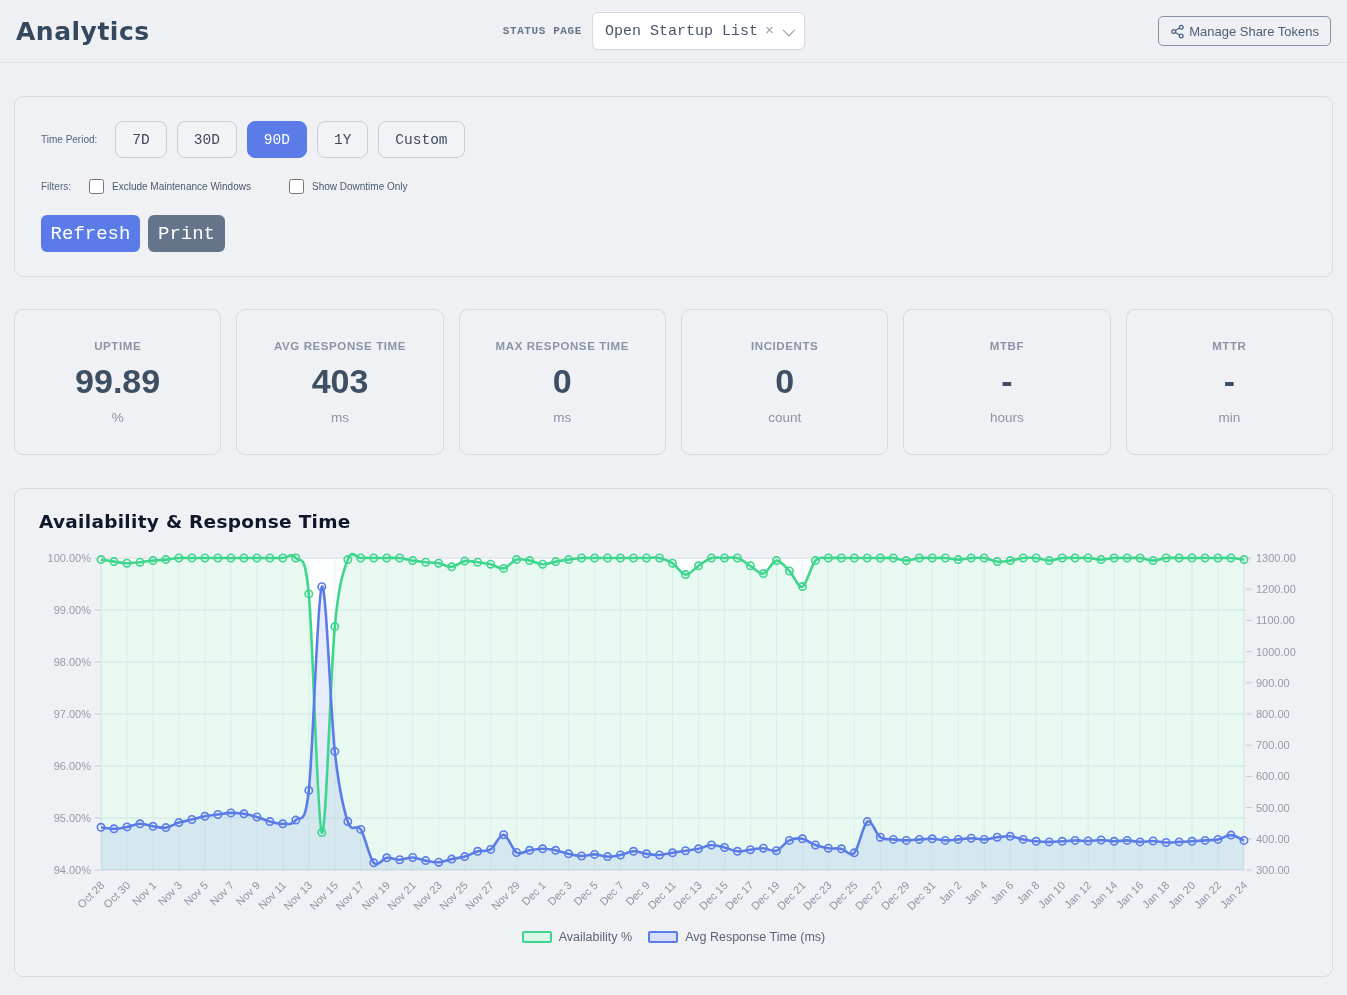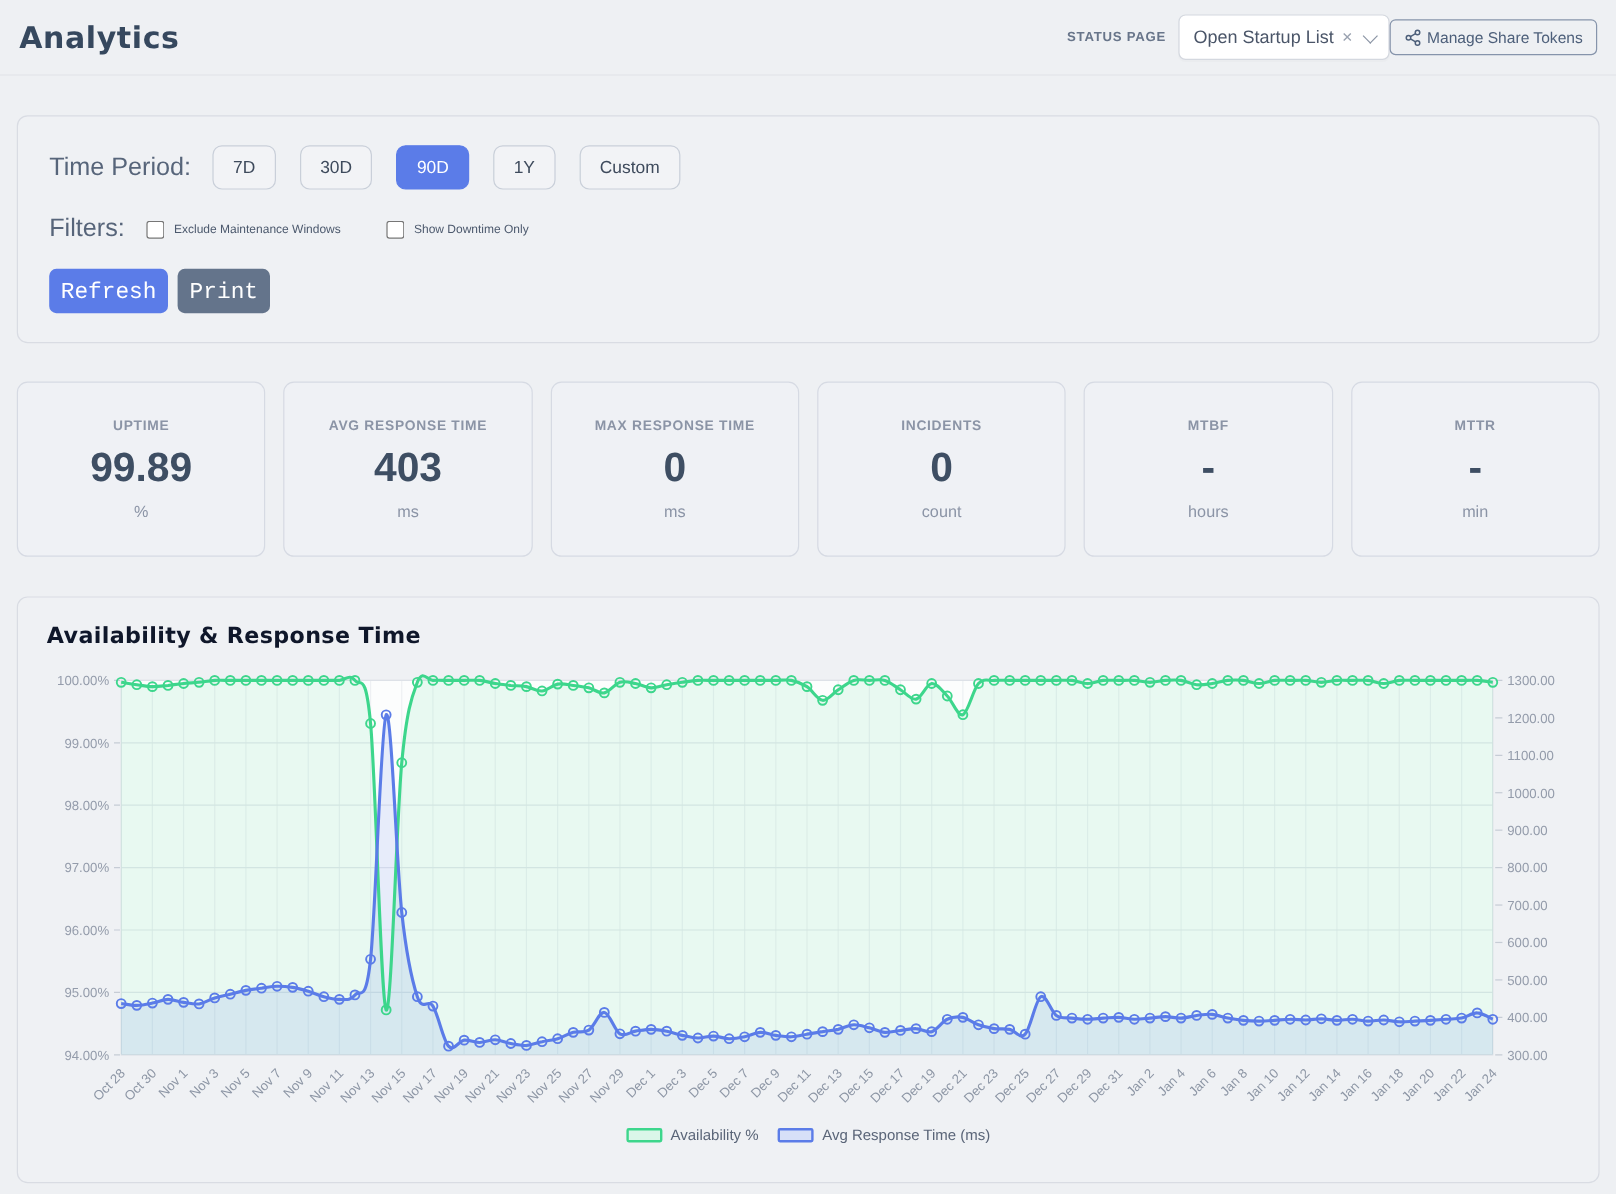--- a/index.html
+++ b/index.html
@@ -22,22 +22,23 @@
     font-family: "DejaVu Sans", sans-serif;
     font-size: 25px;
     font-weight: bold;
     color: #36485e;
     letter-spacing: 0.5px;
   }
   .header-center {
     flex: 1;
     display: flex;
     align-items: center;
-    justify-content: flex-end;
+    justify-content: center;
     gap: 10px;
+    font-family: Liberation Mono, monospace;
   }
   .status-page-label {
     font-size: 11px;
     font-weight: bold;
     color: #68758a;
     letter-spacing: 0.6px;
   }
   .status-select {
     background: #ffffff;
     border: 1px solid #d4d8df;
@@ -78,22 +79,22 @@
   
   .panel {
     margin: 0 14px;
     border: 1px solid #d9dce3;
     border-radius: 9px;
     background: #eff1f4;
   }
   .filter-panel { margin-top: 33px; padding: 24px 26px; }
   .filter-row { display: flex; align-items: center; }
   .filter-row + .filter-row { margin-top: 21px; }
-  .row-label { font-size: 21px; color: #57657a; margin-right: 18px; }
-  .period-group { display: flex; gap: 20px; }
+  .row-label { font-size: 10px; color: #57657a; margin-right: 18px; }
+  .period-group { display: flex; gap: 10px; font-family: Liberation Mono, monospace; }
   .period-btn {
     min-width: 48px;
     height: 37px;
     padding: 0 16px;
     border: 1px solid #c9cfd9;
     border-radius: 8px;
     background: #f2f3f6;
     font-size: 14.5px;
     color: #3e4a5c;
     cursor: pointer;

